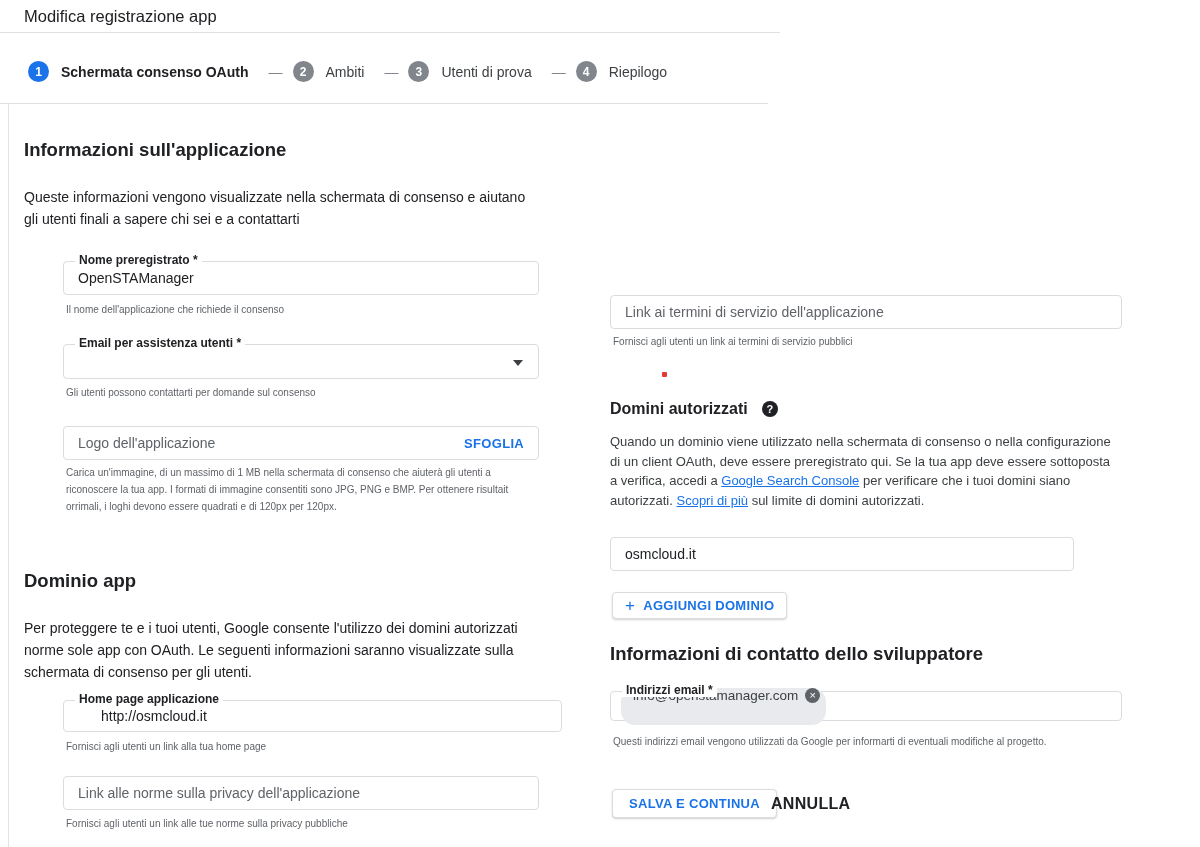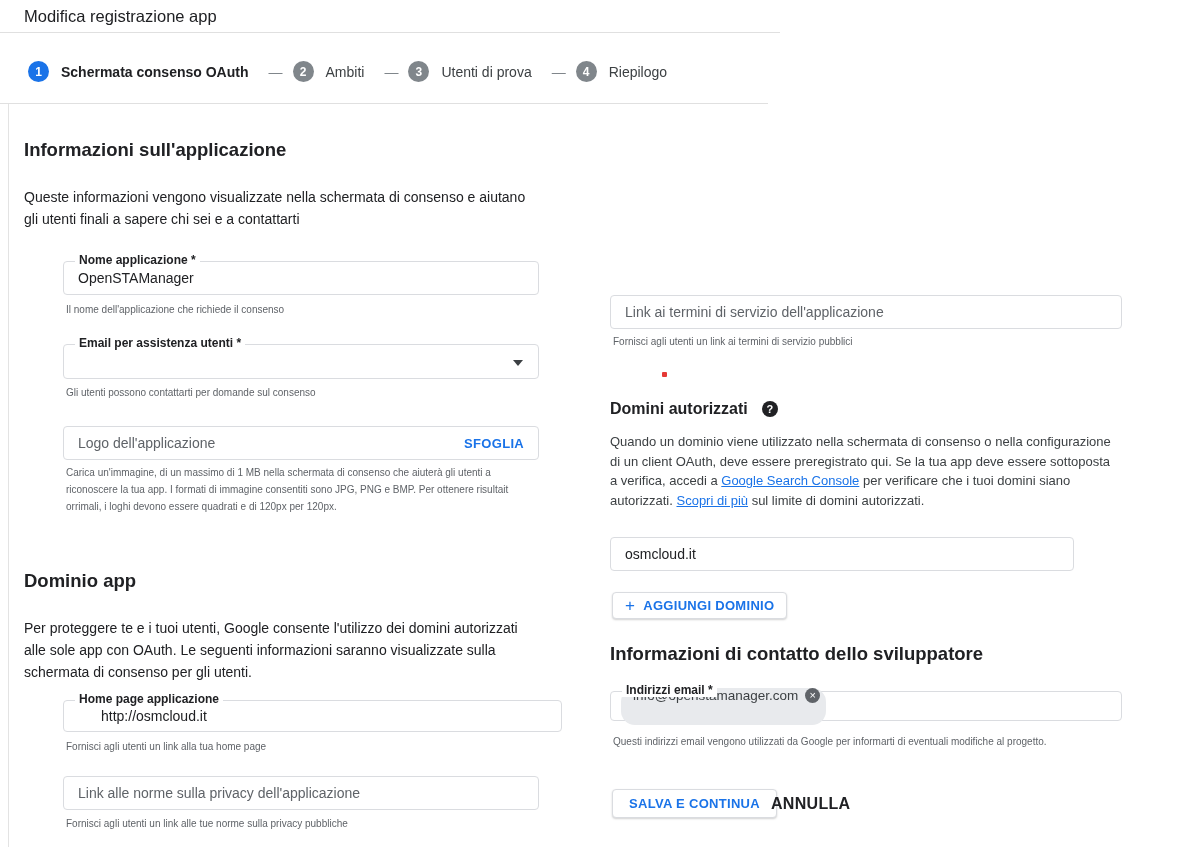--- a/index.html
+++ b/index.html
@@ -85,39 +85,39 @@
     <span class="step-circle inactive">4</span>
     <span class="step-label">Riepilogo</span>
   </div>
   <div class="abs step-divider"></div>
   <div class="abs left-vline"></div>
 
   <div class="abs h-section" style="left:24px;top:139px;">Informazioni sull'applicazione</div>
   <div class="abs para" style="left:24px;top:186px;width:505px;">Queste informazioni vengono visualizzate nella schermata di consenso e aiutano gli utenti finali a sapere chi sei e a contattarti</div>
 
   <div class="abs field" style="left:63px;top:261px;width:474px;height:32px;">
-    <span class="field-label">Nome applicazione *</span>
+    <span class="field-label">Nome preregistrato *</span>
     <input class="field-input" type="text" value="OpenSTAManager" style="">
   </div>
   <div class="abs helper" style="left:66px;top:301px;">Il nome dell'applicazione che richiede il consenso</div>
 
   <div class="abs field" style="left:63px;top:344px;width:474px;height:33px;">
     <span class="field-label">Email per assistenza utenti *</span>
     <span class="caret"></span>
   </div>
   <div class="abs helper" style="left:66px;top:384px;">Gli utenti possono contattarti per domande sul consenso</div>
 
   <div class="abs field" style="left:63px;top:426px;width:474px;height:32px;">
     <input class="field-input" type="text" placeholder="Logo dell'applicazione" style="">
     <span class="sfoglia">SFOGLIA</span>
   </div>
   <div class="abs helper" style="left:66px;top:464px;width:465px;">Carica un'immagine, di un massimo di 1 MB nella schermata di consenso che aiuterà gli utenti a riconoscere la tua app. I formati di immagine consentiti sono JPG, PNG e BMP. Per ottenere risultait orrimali, i loghi devono essere quadrati e di 120px per 120px.</div>
 
   <div class="abs h-section" style="left:24px;top:570px;">Dominio app</div>
-  <div class="abs para" style="left:24px;top:617px;width:505px;">Per proteggere te e i tuoi utenti, Google consente l'utilizzo dei domini autorizzati alle sole app con OAuth. Le seguenti informazioni saranno visualizzate sulla schermata di consenso per gli utenti.</div>
+  <div class="abs para" style="left:24px;top:617px;width:505px;">Per proteggere te e i tuoi utenti, Google consente l'utilizzo dei domini autorizzati norme sole app con OAuth. Le seguenti informazioni saranno visualizzate sulla schermata di consenso per gli utenti.</div>
 
   <div class="abs field" style="left:63px;top:700px;width:474px;height:30px;padding-left:23px;">
     <span class="field-label">Home page applicazione</span>
     <input class="field-input" type="text" value="http://osmcloud.it" style="">
   </div>
   <div class="abs helper" style="left:66px;top:738px;">Fornisci agli utenti un link alla tua home page</div>
 
   <div class="abs field" style="left:63px;top:776px;width:474px;height:32px;">
     <input class="field-input" type="text" placeholder="Link alle norme sulla privacy dell'applicazione" style="">
   </div>

